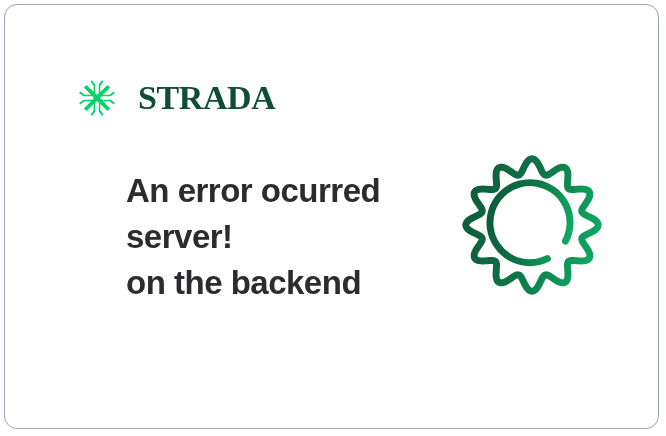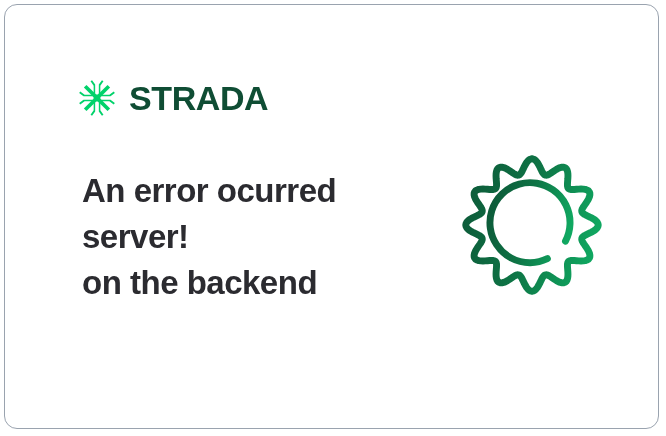--- a/index.html
+++ b/index.html
@@ -43,22 +43,22 @@
     display: flex;
     align-items: center;
   }
   .brand-mark {
     width: 38px;
     height: 38px;
     flex: 0 0 auto;
     display: block;
   }
   .brand-word {
-    margin-left: 13px;
-    font-family: Liberation Sans, sans-serif;
+    margin-left: 22px;
+    font-family: Liberation Serif, serif;
     font-size: 34px;
     font-weight: bold;
     letter-spacing: -0.4px;
     color: #0F4D34;
     line-height: 1;
     white-space: nowrap;
   }
 
   
   .headline {
@@ -69,20 +69,21 @@
     font-family: "Liberation Sans", sans-serif;
     font-size: 33px;
     font-weight: bold;
     line-height: 46px;
     letter-spacing: -0.5px;
     color: #2B2B30;
   }
   .headline-line {
     display: block;
     white-space: nowrap;
+    margin-left: 44px;
   }
 
   
   .gear {
     position: absolute;
     left: 450px;
     top: 142px;
     width: 154px;
     height: 156px;
     display: block;

